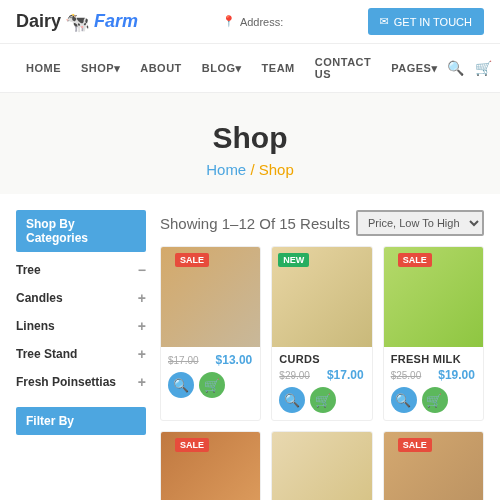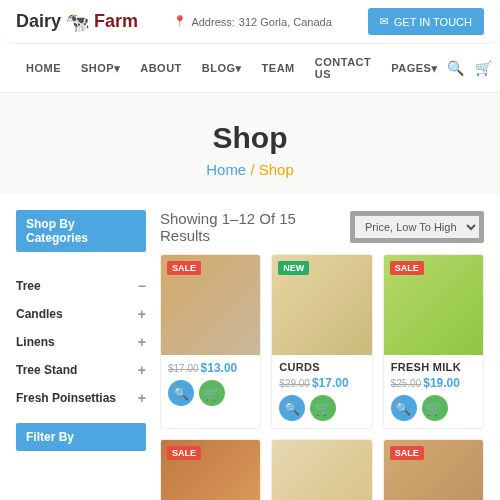--- a/index.html
+++ b/index.html
@@ -1,21 +1,21 @@
 <!DOCTYPE html>
 <html><head>
   <meta charset="utf-8">
   <style>
     * { box-sizing: border-box; margin: 0; padding: 0; }
     body { font-family: Arial, sans-serif; font-size: 13px; color: #333; background: #fff; width: 500px; min-height: 500px; overflow-x: hidden; }
 
     
-    .top-header { display: flex; align-items: center; justify-content: space-between; padding: 8px 16px; border-bottom: 1px solid #eee; border-radius: 15px; }
+    .top-header { display: flex; align-items: center; justify-content: space-between; padding: 8px 16px; border-bottom: 1px solid #eee; }
     .logo { display: flex; align-items: center; gap: 4px; font-size: 18px; font-weight: bold; color: #333; }
-    .logo-farm { color: #7f1d1d; }
+    .logo-farm { color: #3b82f6; font-style: italic; }
     .address-block { font-size: 11px; color: #666; display: flex; align-items: center; gap: 4px; }
     .address-icon { color: #4da6e0; }
     .get-in-touch { background: #4da6e0; color: #fff; border: none; padding: 7px 12px; border-radius: 3px; font-size: 11px; cursor: pointer; display: flex; align-items: center; gap: 5px; }
 
     
     .main-nav { display: flex; align-items: center; justify-content: space-between; padding: 0 16px; border-bottom: 1px solid #eee; background: #fff; }
     .nav-links { display: flex; align-items: center; gap: 0; }
     .nav-link { padding: 12px 10px; font-size: 11px; font-weight: 600; color: #555; text-decoration: none; letter-spacing: 0.5px; cursor: pointer; }
     .nav-icons { display: flex; gap: 10px; align-items: center; }
     .nav-icon { font-size: 14px; color: #555; cursor: pointer; }
@@ -25,42 +25,42 @@
     .shop-title { font-size: 30px; font-weight: 700; color: #333; margin-bottom: 6px; }
     .breadcrumb { font-size: 15px; color: #888; }
     .breadcrumb a { color: #4da6e0; text-decoration: none; }
     .breadcrumb span { color: #f0a500; }
 
     
     .main-layout { display: flex; padding: 16px; gap: 14px; }
 
     
     .sidebar { width: 130px; flex-shrink: 0; }
-    .sidebar-section-title { background: #4da6e0; color: #fff; padding: 7px 10px; font-size: 12px; font-weight: 600; border-radius: 2px; margin-bottom: 23px; }
+    .sidebar-section-title { background: #4da6e0; color: #fff; padding: 7px 10px; font-size: 12px; font-weight: 600; border-radius: 2px; margin-bottom: 7px; }
     .filter-section-title { background: #4da6e0; color: #fff; padding: 7px 10px; font-size: 12px; font-weight: 600; border-radius: 2px; margin-bottom: 8px; margin-top: 14px; }
     .category-group { margin-bottom: 6px; }
     .category-header { display: flex; justify-content: space-between; align-items: center; font-size: 12px; font-weight: 600; color: #333; padding: 3px 0; cursor: pointer; }
     .category-toggle { font-size: 14px; color: #999; }
     .subcategory-list { list-style: disc; padding-left: 16px; margin-top: 3px; }
     .subcategory-list li { font-size: 11px; color: #555; line-height: 1.7; }
 
     
     .products-area { flex: 1; }
     .products-toolbar { display: flex; justify-content: space-between; align-items: center; margin-bottom: 10px; }
     .results-text { font-size: 15px; color: #666; }
-    .sort-select { font-size: 11px; border: 5px solid #a3a3a3; padding: 4px 6px; border-radius: 2px; color: #555; }
+    .sort-select { font-size: 11px; border: 2px solid #a3a3a3; padding: 4px 6px; border-radius: 2px; color: #555; }
     .products-grid { display: grid; grid-template-columns: repeat(3, 1fr); gap: 10px; }
     .product-card { border: 1px solid #eee; border-radius: 3px; overflow: hidden; position: relative; }
     .product-img-wrap { position: relative; background: #f5f5f5; height: 100px; overflow: hidden; display: flex; align-items: center; justify-content: center; }
     .badge { position: absolute; top: 6px; font-size: 9px; font-weight: 700; padding: 2px 5px; border-radius: 2px; color: #fff; }
-    .badge-sale { background: #e74c3c; left: 6px; }
+    .badge-sale { background: #e74c3c; left: 14px; }
     .badge-new { background: #27ae60; left: 6px; }
     .product-info { padding: 6px 7px 7px; }
     .product-name { font-size: 11px; font-weight: 700; color: #333; margin-bottom: 3px; letter-spacing: 0.3px; }
-    .product-prices { display: flex; gap: 2px; align-items: center; margin-bottom: 5px; }
+    .product-prices { display: flex; gap: 17px; align-items: center; margin-bottom: 5px; }
     .price-old { font-size: 10px; color: #aaa; text-decoration: line-through; }
     .price-new { font-size: 12px; color: #4da6e0; font-weight: 700; }
     .product-actions { display: flex; gap: 5px; }
     .action-btn { width: 26px; height: 26px; border-radius: 50%; border: none; cursor: pointer; display: flex; align-items: center; justify-content: center; font-size: 13px; }
     .action-btn-blue { background: #4da6e0; color: #fff; }
     .action-btn-green { background: #5cb85c; color: #fff; }
 
     
     .img-cheese1 { background: linear-gradient(135deg, #d4a96a 0%, #c8b89a 100%); }
     .img-curds1 { background: linear-gradient(135deg, #e8d5a3 0%, #c9b97a 100%); }
@@ -75,21 +75,20 @@
 <header>
   <div class="top-header">
     <div class="logo">
       <span>Dairy</span>
       <span style="font-size:20px;">🐄</span>
       <span class="logo-farm">Farm</span>
     </div>
     <div class="address-block">
       <span class="address-icon">📍</span>
       <span>Address:</span>
-      <span>312 Gorla, Canada</span>
     </div>
     <button class="get-in-touch">
       <span>✉</span>
       <span>GET IN TOUCH</span>
     </button>
   </div>
 </header>
 
 <nav class="main-nav">
   <div class="nav-links">

